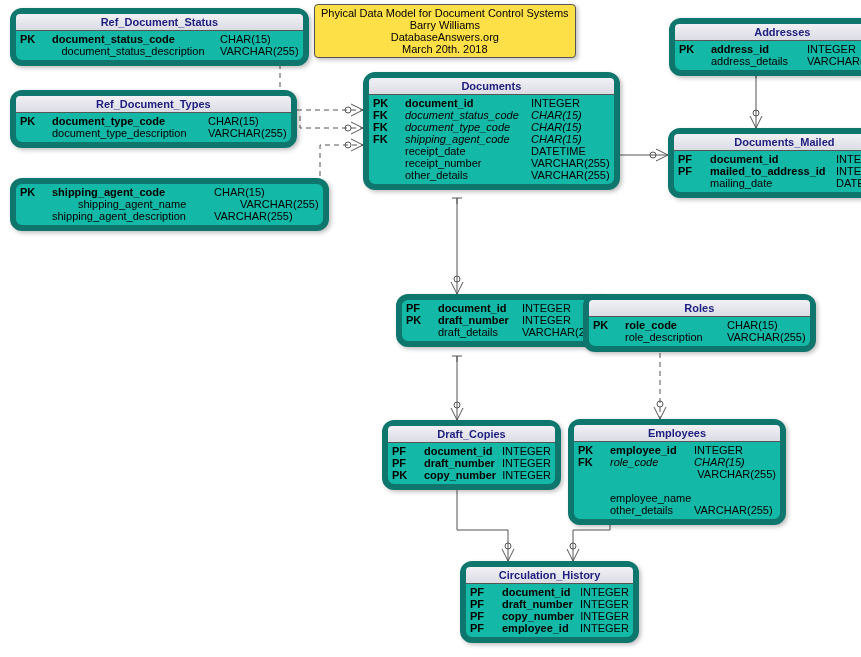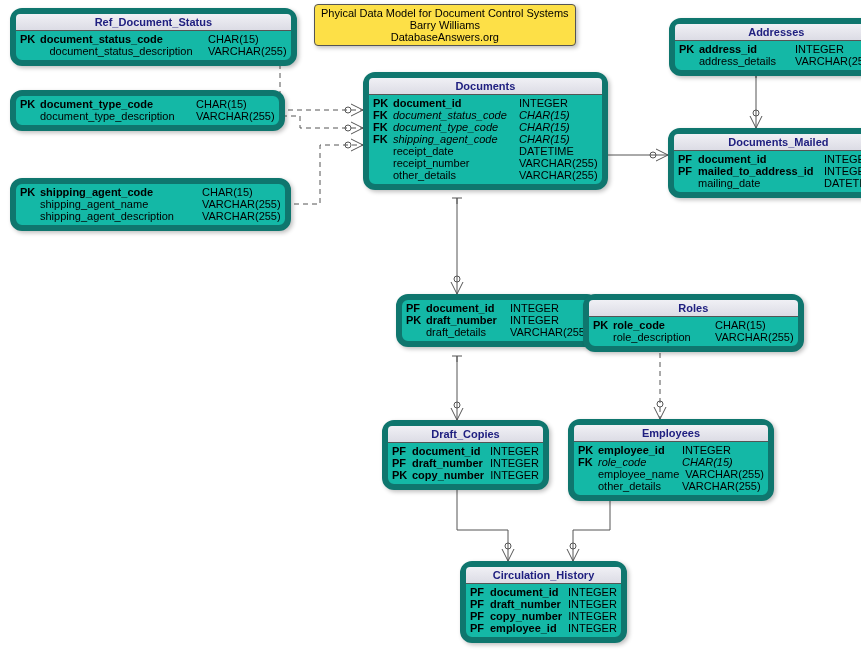--- a/index.html
+++ b/index.html
@@ -31,21 +31,21 @@
     white-space: nowrap;
   }
   .entity-body {
     padding: 2px 4px 3px 4px;
   }
   .row {
     display: flex;
     white-space: nowrap;
   }
   .keycol {
-    width: 20px;
+    width: 32px;
     font-weight: bold;
   }
   .namecol {
     flex: 0 0 auto;
   }
   .typecol {
     flex: 0 0 auto;
     margin-left: 6px;
   }
   .pkname { font-weight: bold; }
@@ -121,38 +121,40 @@
   <path class="crow" d="M610,494 L610,530 L573,530 L573,561"></path>
   <path class="crow" d="M605,494 L615,494 M610,500 L610,494"></path>
   <path class="crow" d="M573,561 L567,549 M573,561 L579,549"></path>
   <circle class="crow" cx="573" cy="546" r="3"></circle>
 </svg>
 
 <div class="title-box" style="left:314px; top:4px;">
   <div>Phyical Data Model for Document Control Systems</div>
   <div>Barry Williams</div>
   <div>DatabaseAnswers.org</div>
+  <div>March 20th. 2018</div>
 </div>
 
 <div class="entity" style="left:10px; top:8px;">
     <div class="entity-title">Ref_Document_Status</div>
     <div class="entity-body">
       <div class="row">
         <span class="keycol">PK</span>
         <span class="namecol pkname" style="min-width: 162px;">document_status_code</span>
         <span class="typecol">CHAR(15)</span>
       </div>
       <div class="row">
         <span class="keycol"></span>
         <span class="namecol" style="min-width: 162px; text-align: center;">document_status_description</span>
         <span class="typecol">VARCHAR(255)</span>
       </div>
     </div>
   </div>
 <div class="entity" style="left:10px; top:90px;">
+    <div class="entity-title">Ref_Document_Types</div>
     <div class="entity-body">
       <div class="row">
         <span class="keycol">PK</span>
         <span class="namecol pkname" style="min-width: 150px;">document_type_code</span>
         <span class="typecol">CHAR(15)</span>
       </div>
       <div class="row">
         <span class="keycol"></span>
         <span class="namecol" style="min-width: 150px;">document_type_description</span>
         <span class="typecol">VARCHAR(255)</span>
@@ -161,21 +163,21 @@
   </div>
 <div class="entity" style="left:10px; top:178px;">
     <div class="entity-body">
       <div class="row">
         <span class="keycol">PK</span>
         <span class="namecol pkname" style="min-width: 156px;">shipping_agent_code</span>
         <span class="typecol">CHAR(15)</span>
       </div>
       <div class="row">
         <span class="keycol"></span>
-        <span class="namecol" style="min-width: 156px;">shipping_agent_name</span>
+        <span class="namecol" style="min-width: 156px; margin-left: 26px;">shipping_agent_name</span>
         <span class="typecol">VARCHAR(255)</span>
       </div>
       <div class="row">
         <span class="keycol"></span>
         <span class="namecol" style="min-width: 156px;">shipping_agent_description</span>
         <span class="typecol">VARCHAR(255)</span>
       </div>
     </div>
   </div>
 <div class="entity" style="left:363px; top:72px;">
@@ -315,21 +317,21 @@
         <span class="namecol pkname" style="min-width: 78px;">employee_id</span>
         <span class="typecol">INTEGER</span>
       </div>
       <div class="row">
         <span class="keycol">FK</span>
         <span class="namecol fk" style="min-width: 78px;">role_code</span>
         <span class="typecol fk">CHAR(15)</span>
       </div>
       <div class="row">
         <span class="keycol"></span>
-        <span class="namecol" style="min-width: 78px;">employee_name</span>
+        <span class="namecol" style="min-width: 78px; margin-top: 24px;">employee_name</span>
         <span class="typecol">VARCHAR(255)</span>
       </div>
       <div class="row">
         <span class="keycol"></span>
         <span class="namecol" style="min-width: 78px;">other_details</span>
         <span class="typecol">VARCHAR(255)</span>
       </div>
     </div>
   </div>
 <div class="entity" style="left:460px; top:561px;">

